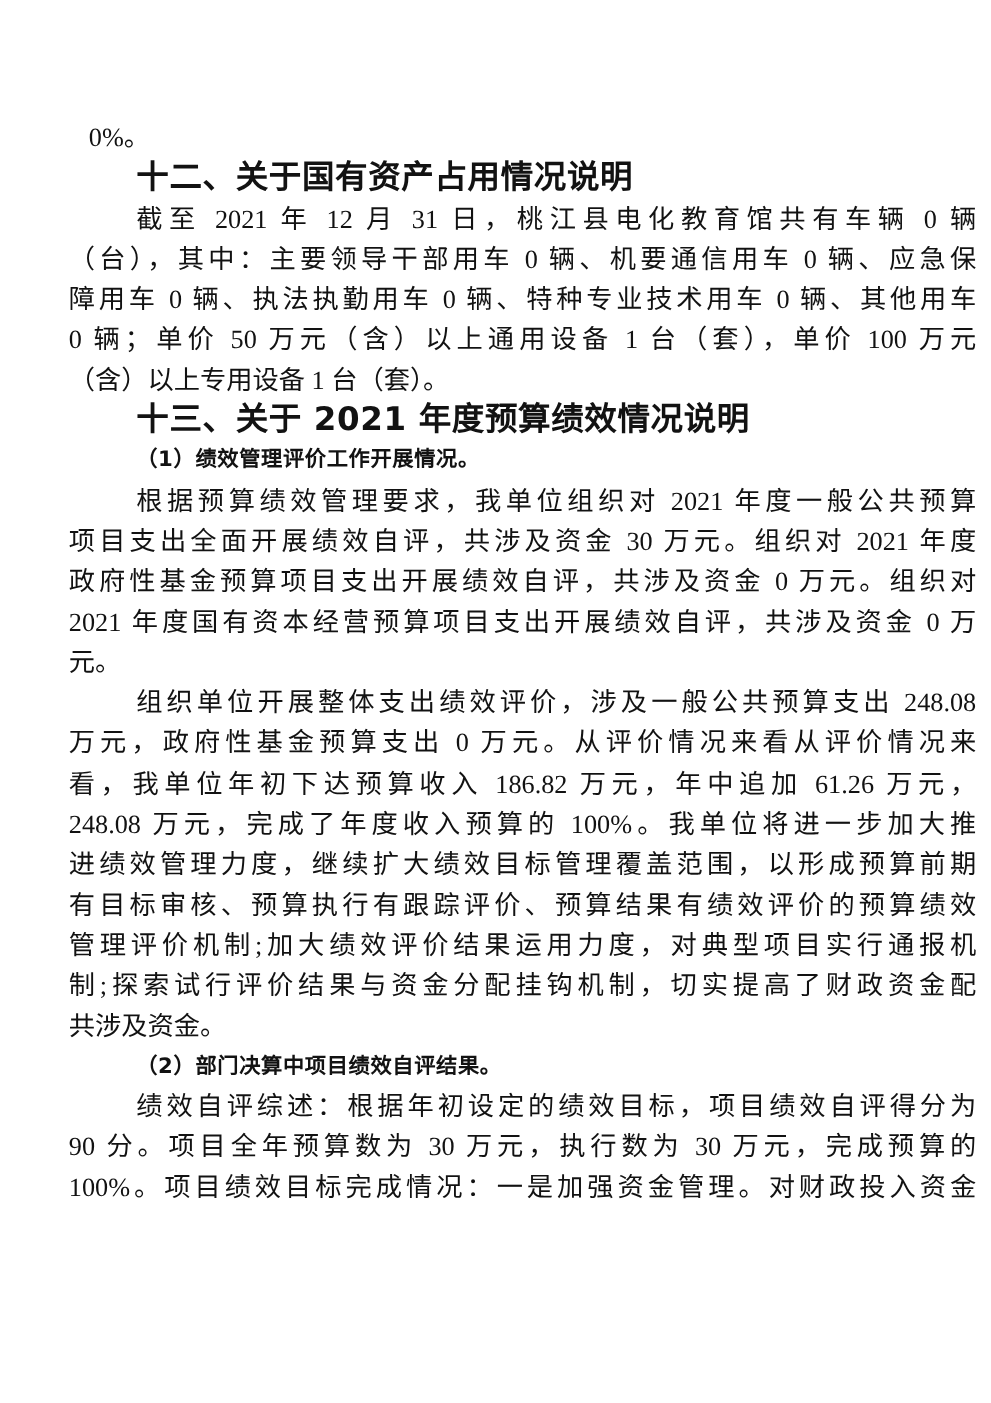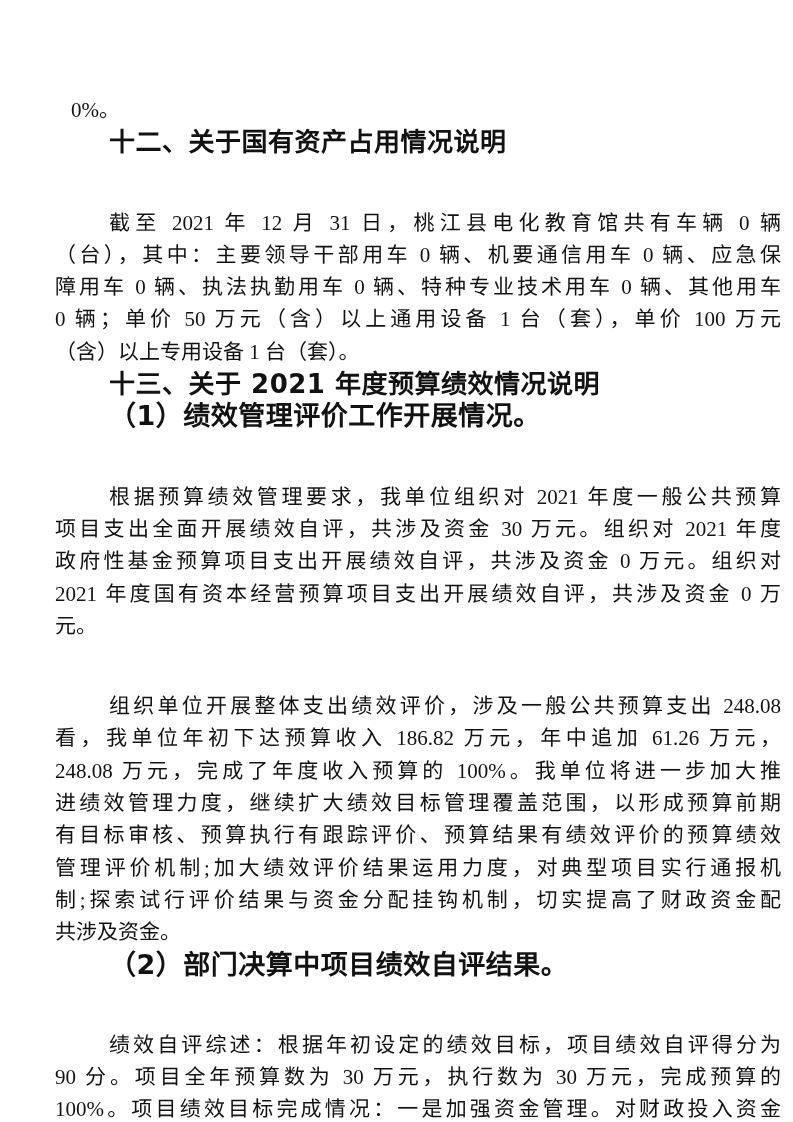--- a/index.html
+++ b/index.html
@@ -15,52 +15,53 @@
     overflow: hidden;
   }
   .ln {
     height: 32.3px;
     line-height: 32.3px;
     font-size: 21px;
     text-align: justify;
     text-align-last: justify;
     overflow: hidden;
   }
-  .ln.first { text-indent: 54px; margin-top: 48px; }
+  .ln.first { text-indent: 54px; }
   .ln.last  { text-align-last: left; }
   .ln.cont  { text-align-last: left; padding-left: 16px; }
   .ln.h1, .ln.h2 {
     font-family: "DejaVu Sans", "Liberation Sans", sans-serif;
     font-weight: bold;
     text-align-last: left;
     text-indent: 54px;
     letter-spacing: 0.5px;
   }
   .ln.h1 { font-size: 26px; }
-  .ln.h2 { font-size: 27px; }
+  .ln.h2 { font-size: 17px; }
 </style>
 </head>
 <body>
 
 <div class="page">
   <div class="ln cont">0%。</div>
   <div class="ln h1">十二、关于国有资产占用情况说明</div>
   <div class="ln first">截至 2021 年 12 月 31 日，桃江县电化教育馆共有车辆 0 辆</div>
   <div class="ln">（台），其中：主要领导干部用车 0 辆、机要通信用车 0 辆、应急保</div>
   <div class="ln">障用车 0 辆、执法执勤用车 0 辆、特种专业技术用车 0 辆、其他用车</div>
   <div class="ln">0 辆；单价 50 万元（含）以上通用设备 1 台（套），单价 100 万元</div>
   <div class="ln last">（含）以上专用设备 1 台（套）。</div>
   <div class="ln h1">十三、关于 2021 年度预算绩效情况说明</div>
   <div class="ln h2">（1）绩效管理评价工作开展情况。</div>
   <div class="ln first">根据预算绩效管理要求，我单位组织对 2021 年度一般公共预算</div>
   <div class="ln">项目支出全面开展绩效自评，共涉及资金 30 万元。组织对 2021 年度</div>
   <div class="ln">政府性基金预算项目支出开展绩效自评，共涉及资金 0 万元。组织对</div>
   <div class="ln">2021 年度国有资本经营预算项目支出开展绩效自评，共涉及资金 0 万</div>
   <div class="ln last">元。</div>
   <div class="ln first">组织单位开展整体支出绩效评价，涉及一般公共预算支出 248.08</div>
+  <div class="ln">万元，政府性基金预算支出 0 万元。从评价情况来看从评价情况来</div>
   <div class="ln">看，我单位年初下达预算收入 186.82 万元，年中追加 61.26 万元，</div>
   <div class="ln">248.08 万元，完成了年度收入预算的 100%。我单位将进一步加大推</div>
   <div class="ln">进绩效管理力度，继续扩大绩效目标管理覆盖范围，以形成预算前期</div>
   <div class="ln">有目标审核、预算执行有跟踪评价、预算结果有绩效评价的预算绩效</div>
   <div class="ln">管理评价机制;加大绩效评价结果运用力度，对典型项目实行通报机</div>
   <div class="ln">制;探索试行评价结果与资金分配挂钩机制，切实提高了财政资金配</div>
   <div class="ln last">共涉及资金。</div>
   <div class="ln h2">（2）部门决算中项目绩效自评结果。</div>
   <div class="ln first">绩效自评综述：根据年初设定的绩效目标，项目绩效自评得分为</div>
   <div class="ln">90 分。项目全年预算数为 30 万元，执行数为 30 万元，完成预算的</div>

